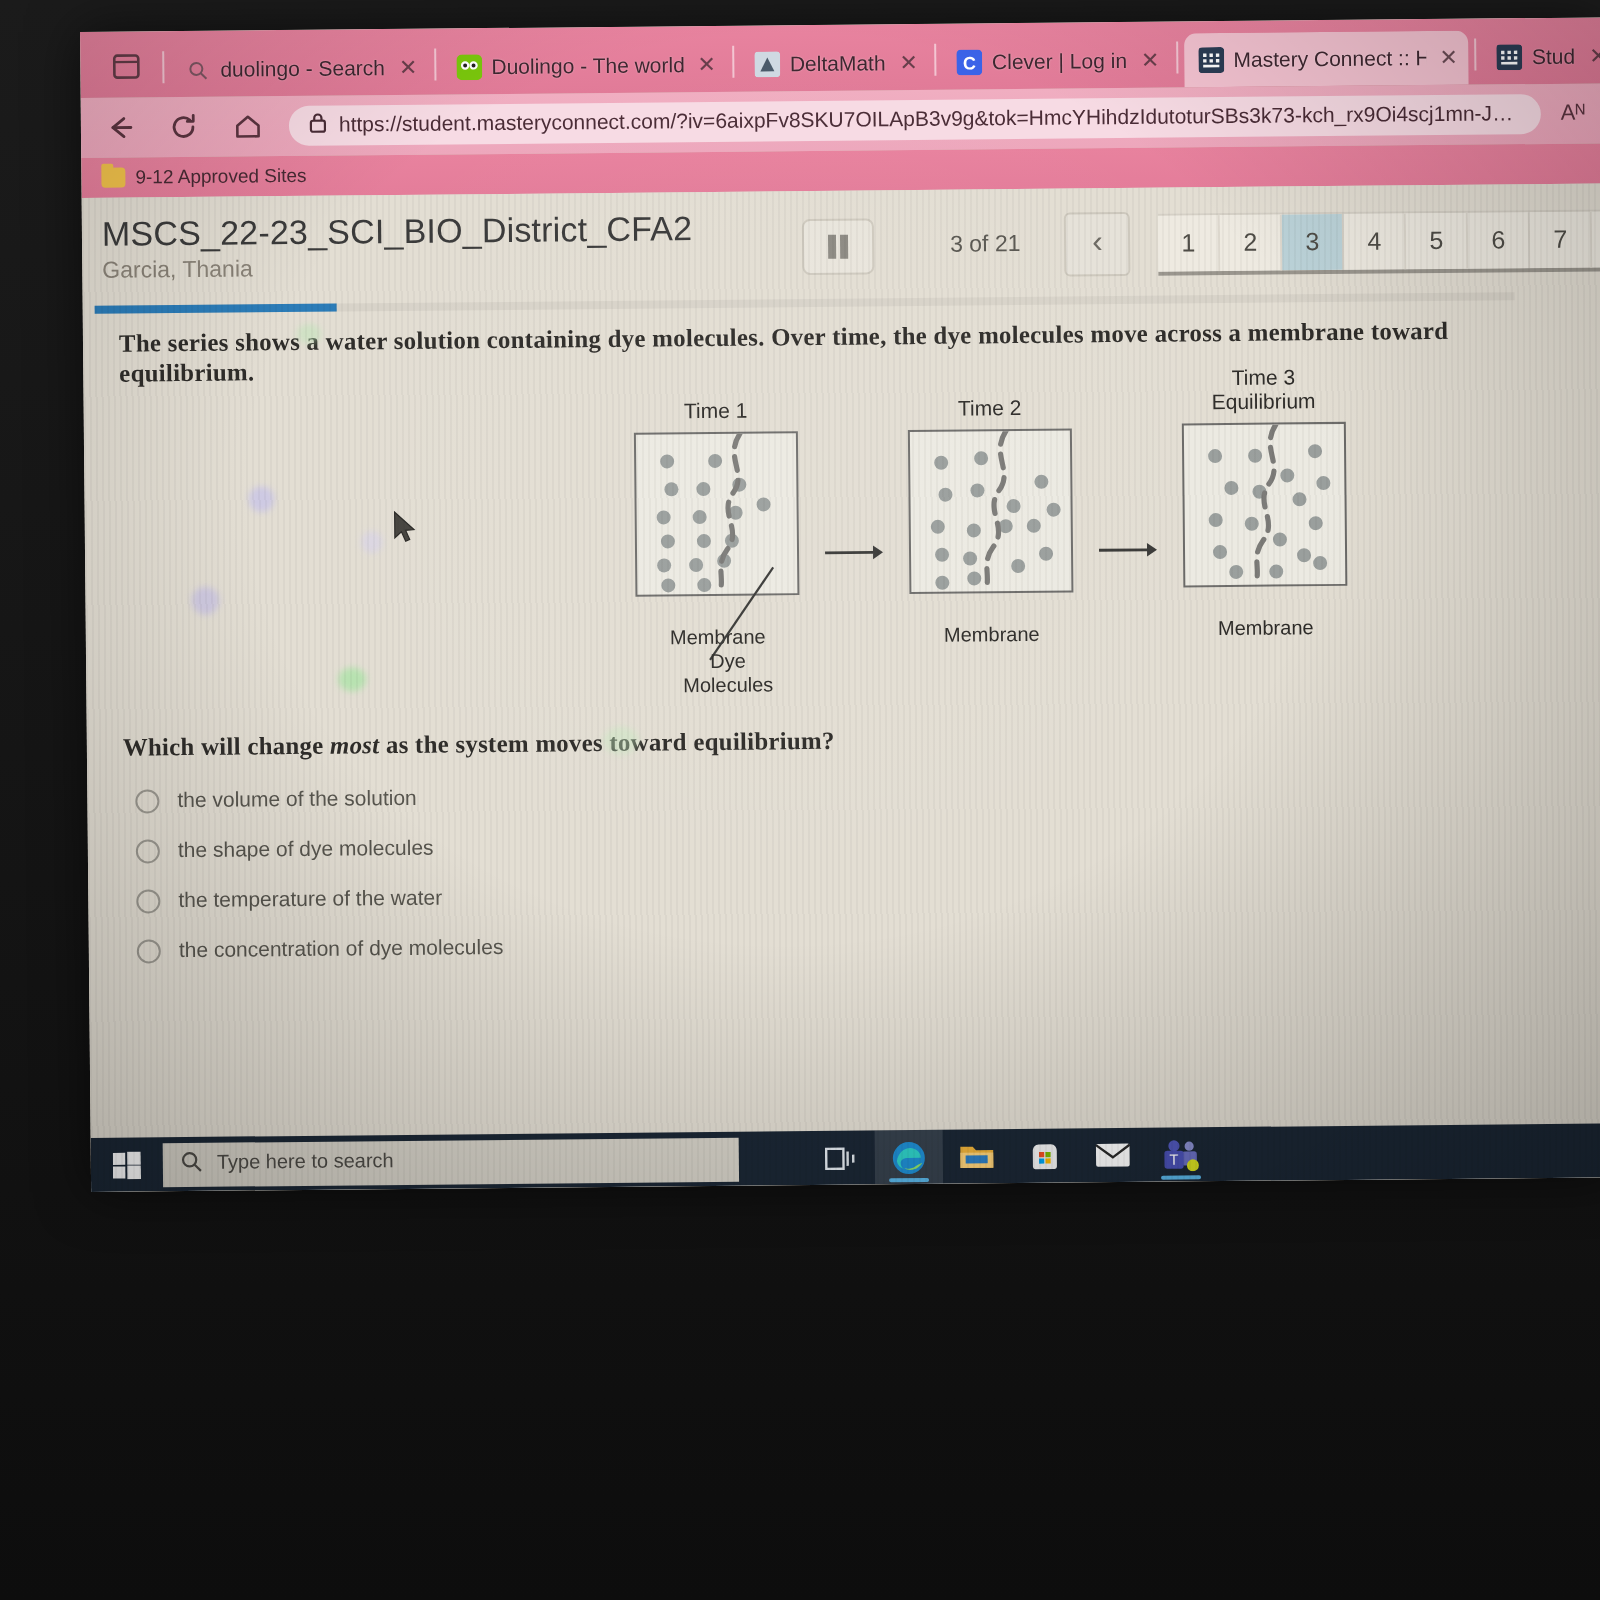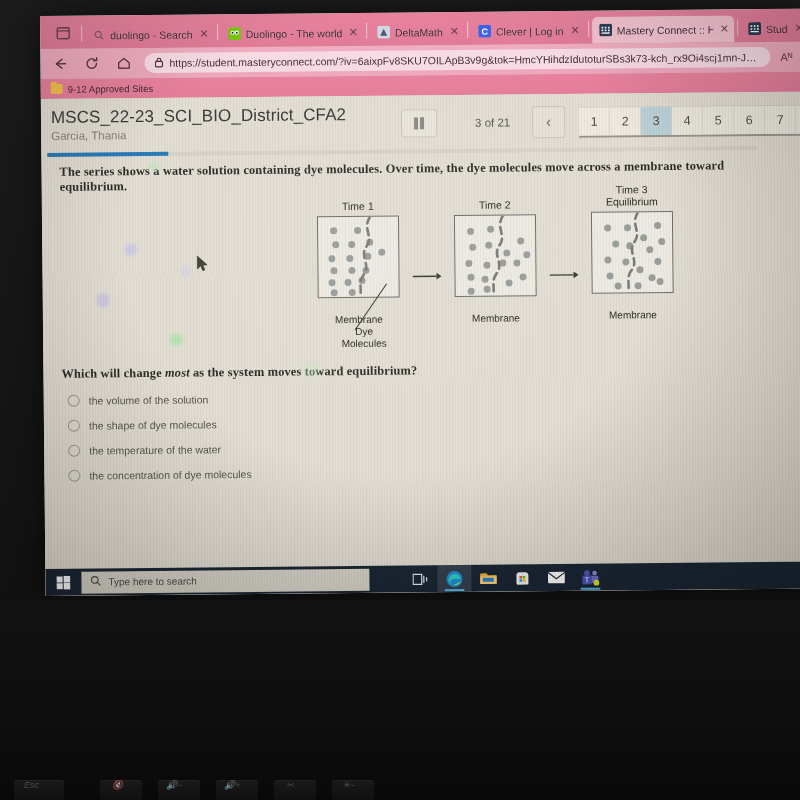--- a/index.html
+++ b/index.html
@@ -651,29 +651,13 @@
       <svg class="cursor" style="left:154px;top:158px;" width="12" height="17" viewBox="0 0 12 17">
         <path d="M1 0.6L1 13.4L4.3 10.4L6.4 15.2L8.4 14.3L6.4 9.7L10.6 9.4z" fill="#46443f" stroke="#2b2a27" stroke-width="0.6"></path>
       </svg>
 
       <div id="scanlines"></div>
     </div>
 
     <div id="vignette"></div>
   </div>
 
-  <div id="keyboard">
-    <div class="kbd-row">
-      <div class="keycap" style="left:14px;width:50px;"></div>
-      <div class="key" style="left:24px;">Esc</div>
-      <div class="keycap" style="left:100px;width:42px;"></div>
-      <div class="key" style="left:112px;">🔇</div>
-      <div class="keycap" style="left:158px;width:42px;"></div>
-      <div class="key" style="left:166px;">🔊−</div>
-      <div class="keycap" style="left:216px;width:42px;"></div>
-      <div class="key" style="left:224px;">🔊+</div>
-      <div class="keycap" style="left:274px;width:42px;"></div>
-      <div class="key" style="left:286px;">✂</div>
-      <div class="keycap" style="left:332px;width:42px;"></div>
-      <div class="key" style="left:342px;">☀−</div>
-    </div>
-  </div>
 </div>
 
 </body></html>

